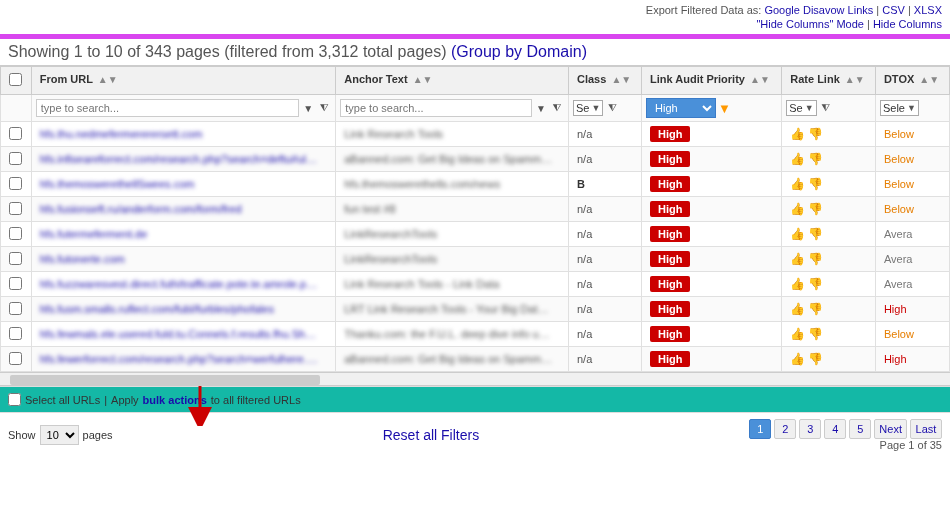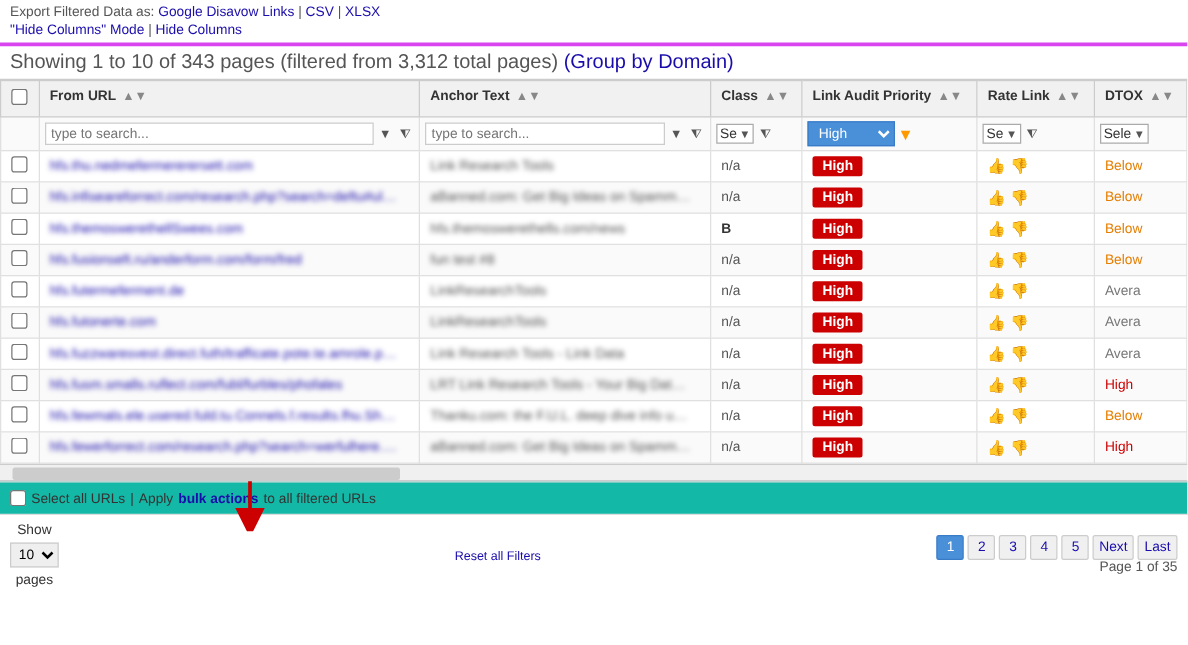--- a/index.html
+++ b/index.html
@@ -1,19 +1,19 @@
 <!DOCTYPE html>
 <html><head>
   <meta charset="utf-8">
   <style>
     * { box-sizing: border-box; margin: 0; padding: 0; }
     body { font-family: Arial, sans-serif; font-size: 12px; background: #fff; color: #333; width: 950px; overflow-x: hidden; }
 
     
-    .top-bar { text-align: left; padding: 4px 8px; font-size: 11px; color: #555; border-bottom: 3px solid #d946ef; }
+    .top-bar { text-align: right; padding: 4px 8px; font-size: 11px; color: #555; border-bottom: 5px solid #d946ef; }
     .top-bar a { color: #1a0dab; text-decoration: none; }
     .top-bar .row1 { margin-bottom: 2px; }
 
     
     .info-bar { padding: 4px 8px; font-size: 16px; color: #555; }
     .info-bar a { color: #1a0dab; text-decoration: none; }
 
     
     .table-wrapper { overflow-x: auto; border-top: 1px solid #ccc; }
     table { width: 100%; border-collapse: collapse; min-width: 900px; }
@@ -60,24 +60,24 @@
     
     .scroll-indicator { height: 14px; border-top: 1px solid #ccc; border-bottom: 1px solid #ccc; background: #f0f0f0; position: relative; overflow: hidden; }
     .scroll-thumb { position: absolute; left: 10px; top: 2px; width: 310px; height: 10px; background: #ccc; border-radius: 2px; }
 
     
     .select-all-bar { padding: 6px 8px; background: #14b8a6; border-top: 1px solid #ddd; border-bottom: 1px solid #ddd; font-size: 11px; display: flex; align-items: center; gap: 4px; }
     .select-all-bar a { color: #1a0dab; text-decoration: none; font-weight: bold; }
 
     
     .bottom-bar { display: flex; align-items: center; justify-content: space-between; padding: 6px 8px; }
-    .show-section { display: flex; align-items: center; gap: 4px; font-size: 11px; flex-direction: column; }
+    .show-section { display: flex; align-items: center; gap: 4px; font-size: 11px; }
     .show-select { padding: 2px; border: 1px solid #ccc; font-size: 11px; }
 
-    .reset-link { color: #1a0dab; text-decoration: none; font-size: 10px; }
+    .reset-link { color: #1a0dab; text-decoration: none; font-size: 14px; }
 
     .pagination { display: flex; align-items: center; gap: 3px; }
     .page-btn { display: inline-flex; align-items: center; justify-content: center; min-width: 22px; height: 20px; padding: 0 4px; border: 1px solid #ccc; background: #f0f0f0; font-size: 11px; cursor: pointer; text-decoration: none; color: #1a0dab; border-radius: 2px; }
     .page-btn.active { background: #4a90d9; color: #fff; border-color: #3a7bc8; }
     .page-btn.text-btn { min-width: 32px; }
 
     .page-info { font-size: 11px; color: #555; margin-left: 8px; }
     .high-select { background: #4a90d9; color: #fff; border: 1px solid #3a7bc8; padding: 2px 4px; font-size: 11px; height: 20px; }
     .filter-funnel { color: #f90; font-size: 13px; }
     .filter-funnel-active { color: #f90; }

